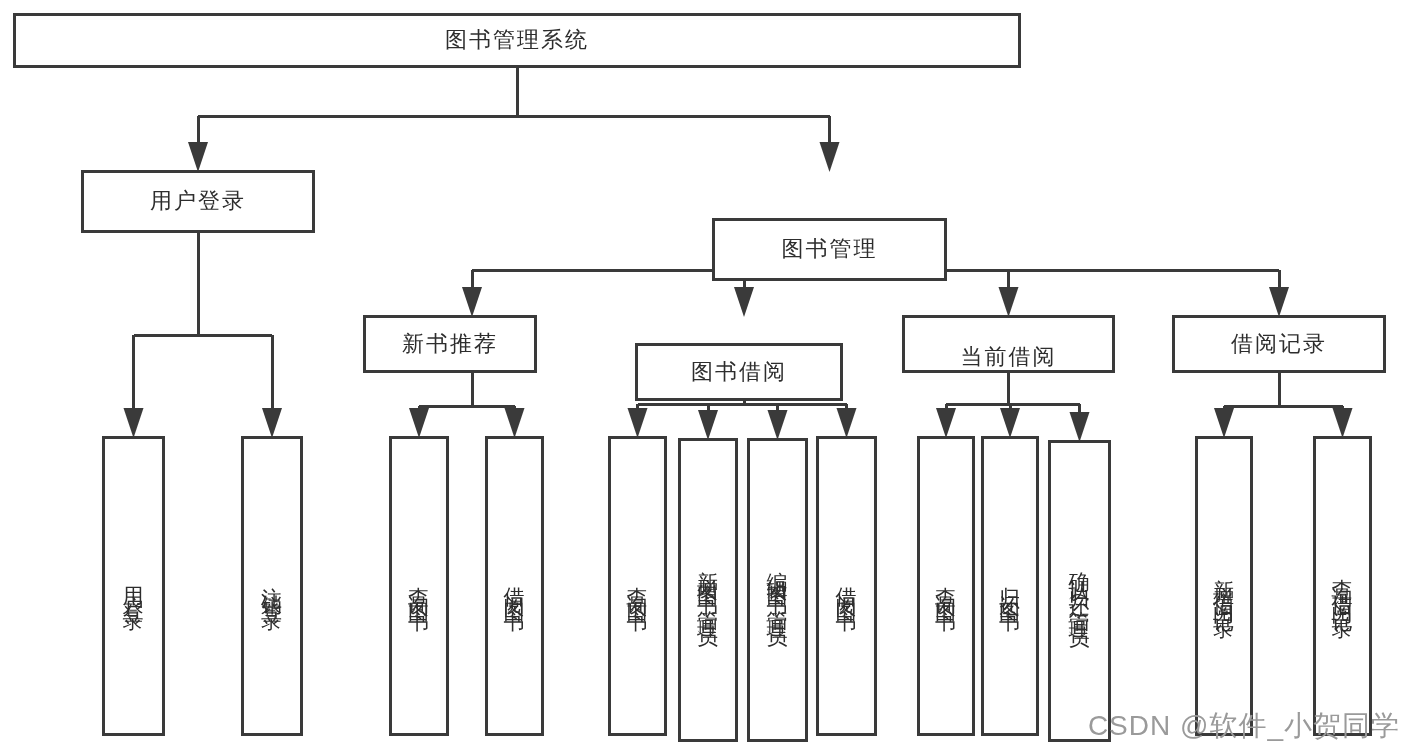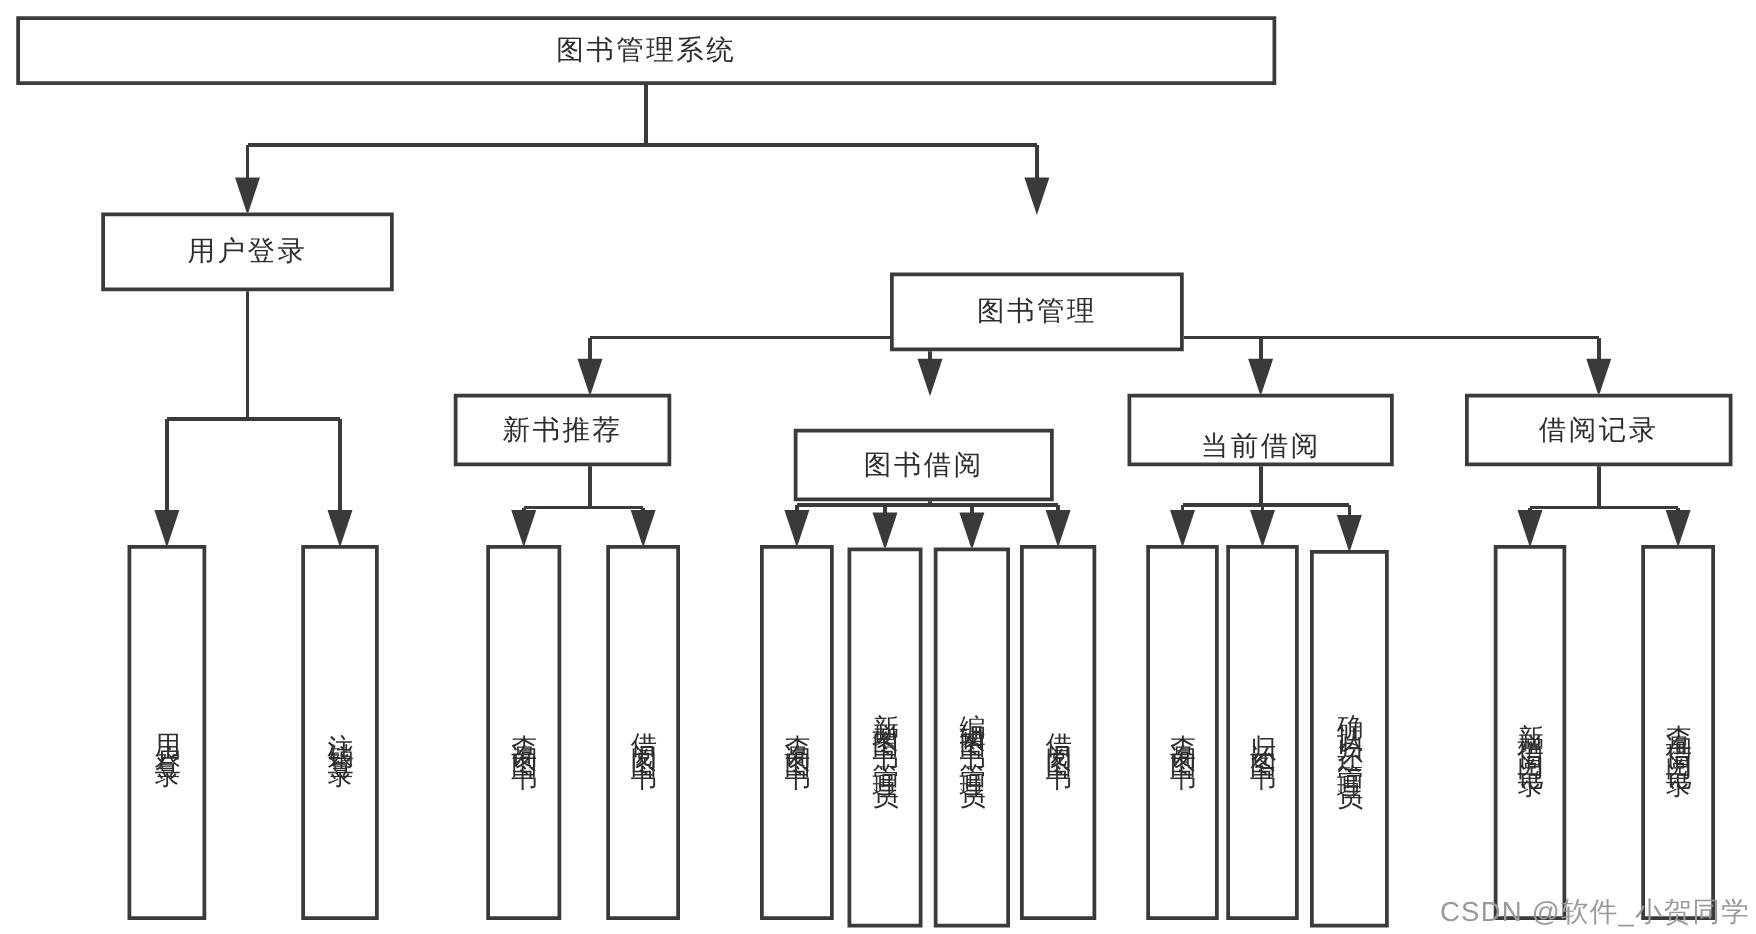--- a/index.html
+++ b/index.html
@@ -41,21 +41,21 @@
     writing-mode: vertical-rl;
     text-orientation: mixed;
     font-size: 21px;
     letter-spacing: 8px;
     white-space: nowrap;
   }
   .watermark {
     position: absolute;
     right: 5px;
     bottom: 2px;
-    font-size: 22px;
+    font-size: 28px;
     letter-spacing: 1px;
     color: #9a9a9a;
     white-space: nowrap;
     pointer-events: none;
   }
 </style>
 </head>
 <body>
 
 <div id="canvas">

